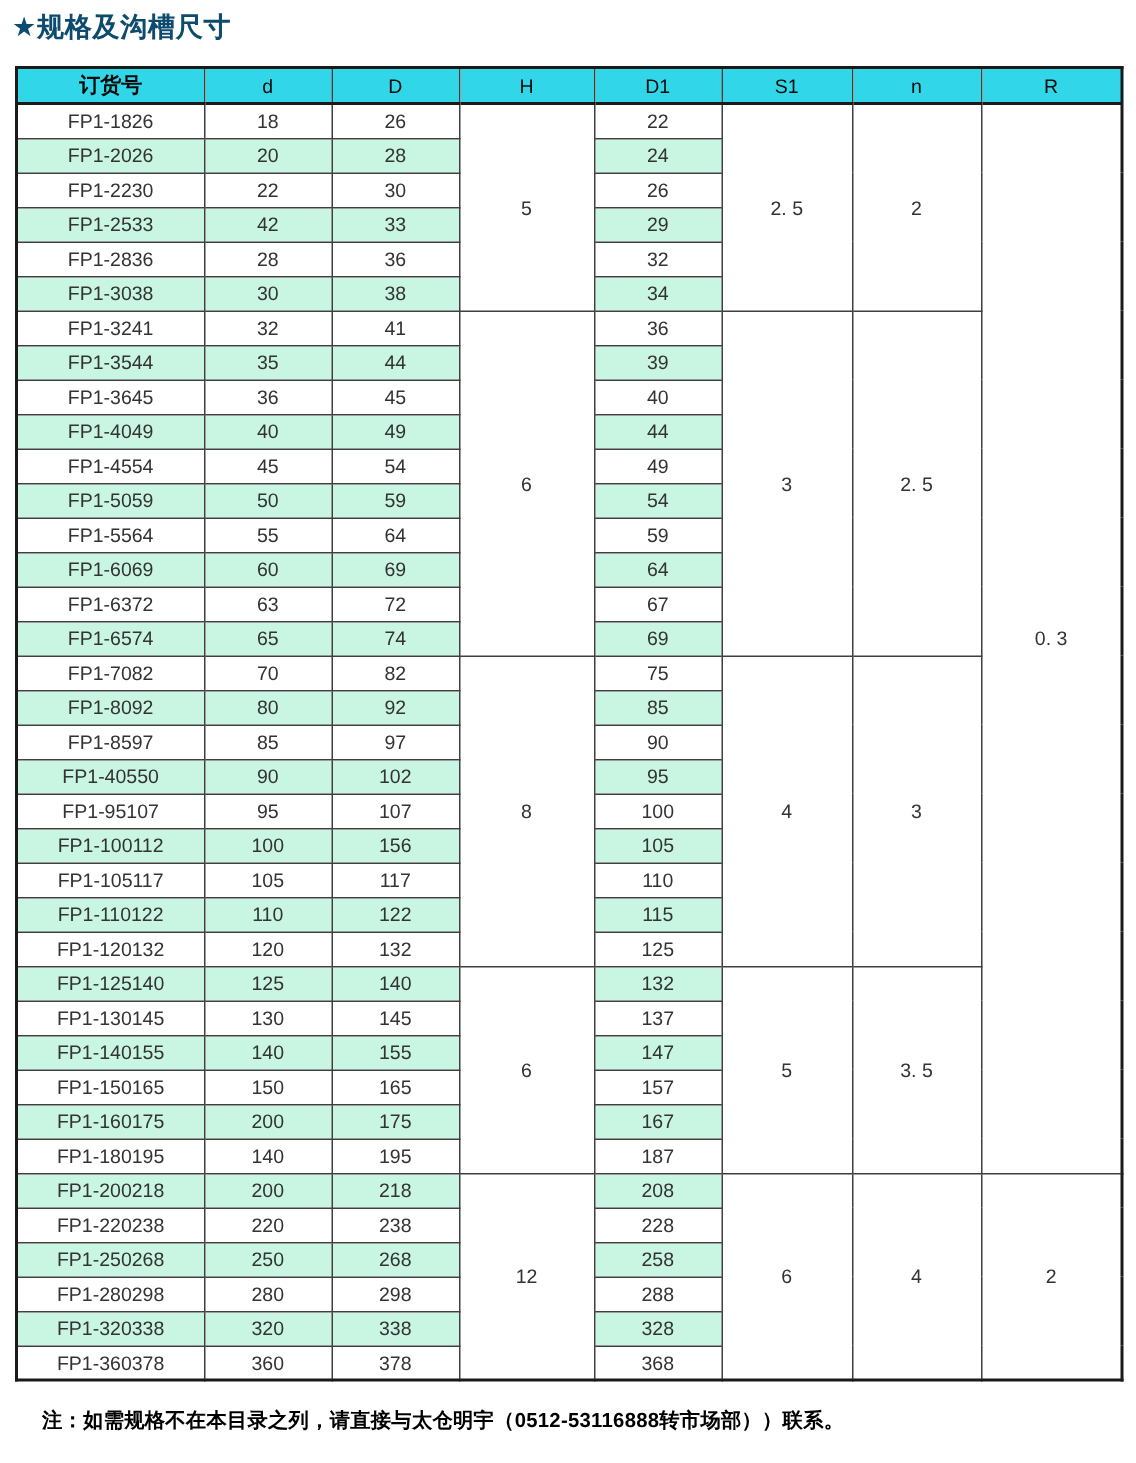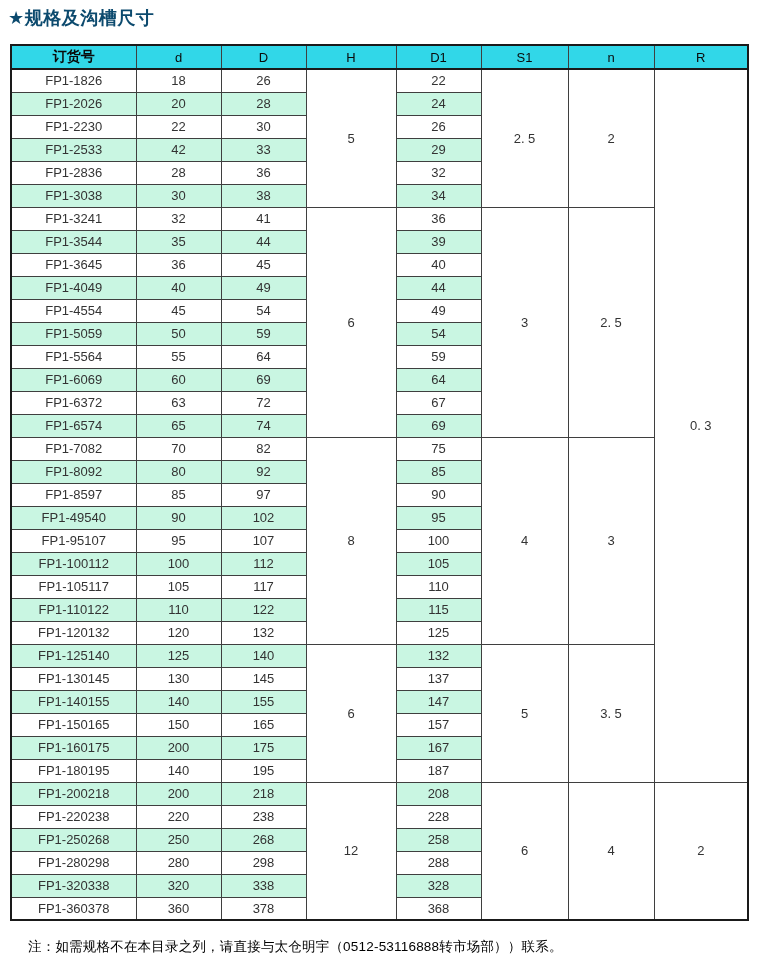--- a/index.html
+++ b/index.html
@@ -41,20 +41,21 @@
   table.spec th:first-child{font-size:14px;font-weight:bold;}
   table.spec td{
     background:#ffffff;
     font-size:13px;color:#333333;
   }
   table.spec td.stripe{background:var(--stripe-bg);}
   .note{
     position:absolute;left:28px;top:938px;
     font-size:13.5px;color:#000;
     letter-spacing:0.2px;
+    font-weight:bold;
   }
 </style>
 </head>
 <body>
 
 <div class="page">
 
   <div class="title">★规格及沟槽尺寸</div>
 
   <table class="spec">
@@ -199,35 +200,35 @@
           <td class="stripe">92</td>
           <td class="stripe">85</td>
         </tr>
         <tr>
           <td>FP1-8597</td>
           <td>85</td>
           <td>97</td>
           <td>90</td>
         </tr>
         <tr>
-          <td class="stripe">FP1-49540</td>
+          <td class="stripe">FP1-40550</td>
           <td class="stripe">90</td>
           <td class="stripe">102</td>
           <td class="stripe">95</td>
         </tr>
         <tr>
           <td>FP1-95107</td>
           <td>95</td>
           <td>107</td>
           <td>100</td>
         </tr>
         <tr>
           <td class="stripe">FP1-100112</td>
           <td class="stripe">100</td>
-          <td class="stripe">112</td>
+          <td class="stripe">156</td>
           <td class="stripe">105</td>
         </tr>
         <tr>
           <td>FP1-105117</td>
           <td>105</td>
           <td>117</td>
           <td>110</td>
         </tr>
         <tr>
           <td class="stripe">FP1-110122</td>

